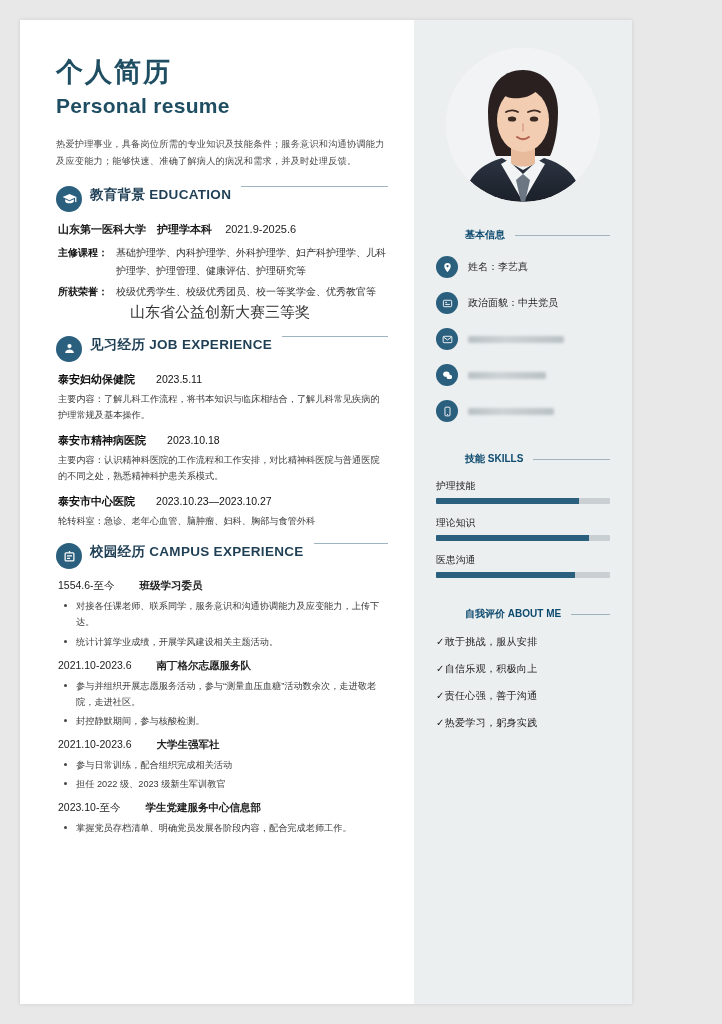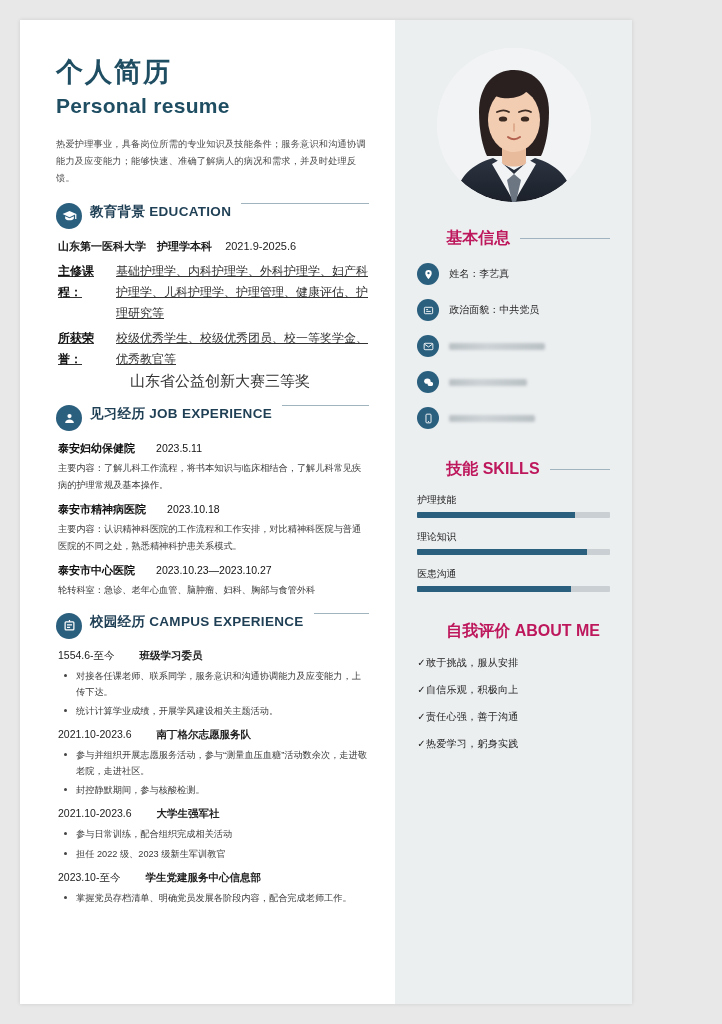--- a/index.html
+++ b/index.html
@@ -85,25 +85,24 @@
   
   .edu-row1 {
     font-size: 11px;
     color: #1b1b1b;
     margin: 4px 0 7px 2px;
   }
   .edu-row1 b { font-weight: bold; }
   .edu-row1 .date { font-weight: normal; margin-left: 10px; color:#222; }
   .kv {
     display: flex;
-    font-size: 12px;
+    font-size: 10px;
     color: #333;
     line-height: 1.75;
     margin: 0 0 4px 2px;
-    text-decoration: underline;
   }
   .kv .k {
     font-weight: bold;
     color: #111;
     flex: none;
     width: 58px;
   }
   .kv .v { flex: 1; }
   .kv-sub {
     font-size: 15px;
@@ -178,23 +177,23 @@
     background: #f4f5f6;
     position: relative;
   }
   .photo-wrap svg { display:block; }
   .r-head {
     display: flex;
     align-items: center;
     margin-bottom: 14px;
   }
   .r-title {
-    font-size: 16px;
-    font-weight: bold;
-    color: #be185d;
+    font-size: 10px;
+    font-weight: bold;
+    color: #0c4a6e;
     white-space: nowrap;
     margin-left: 29px;
   }
   .r-rule {
     flex: 1;
     height: 1px;
     background: #9fb4bf;
     margin-left: 10px;
   }
   .info-item {

